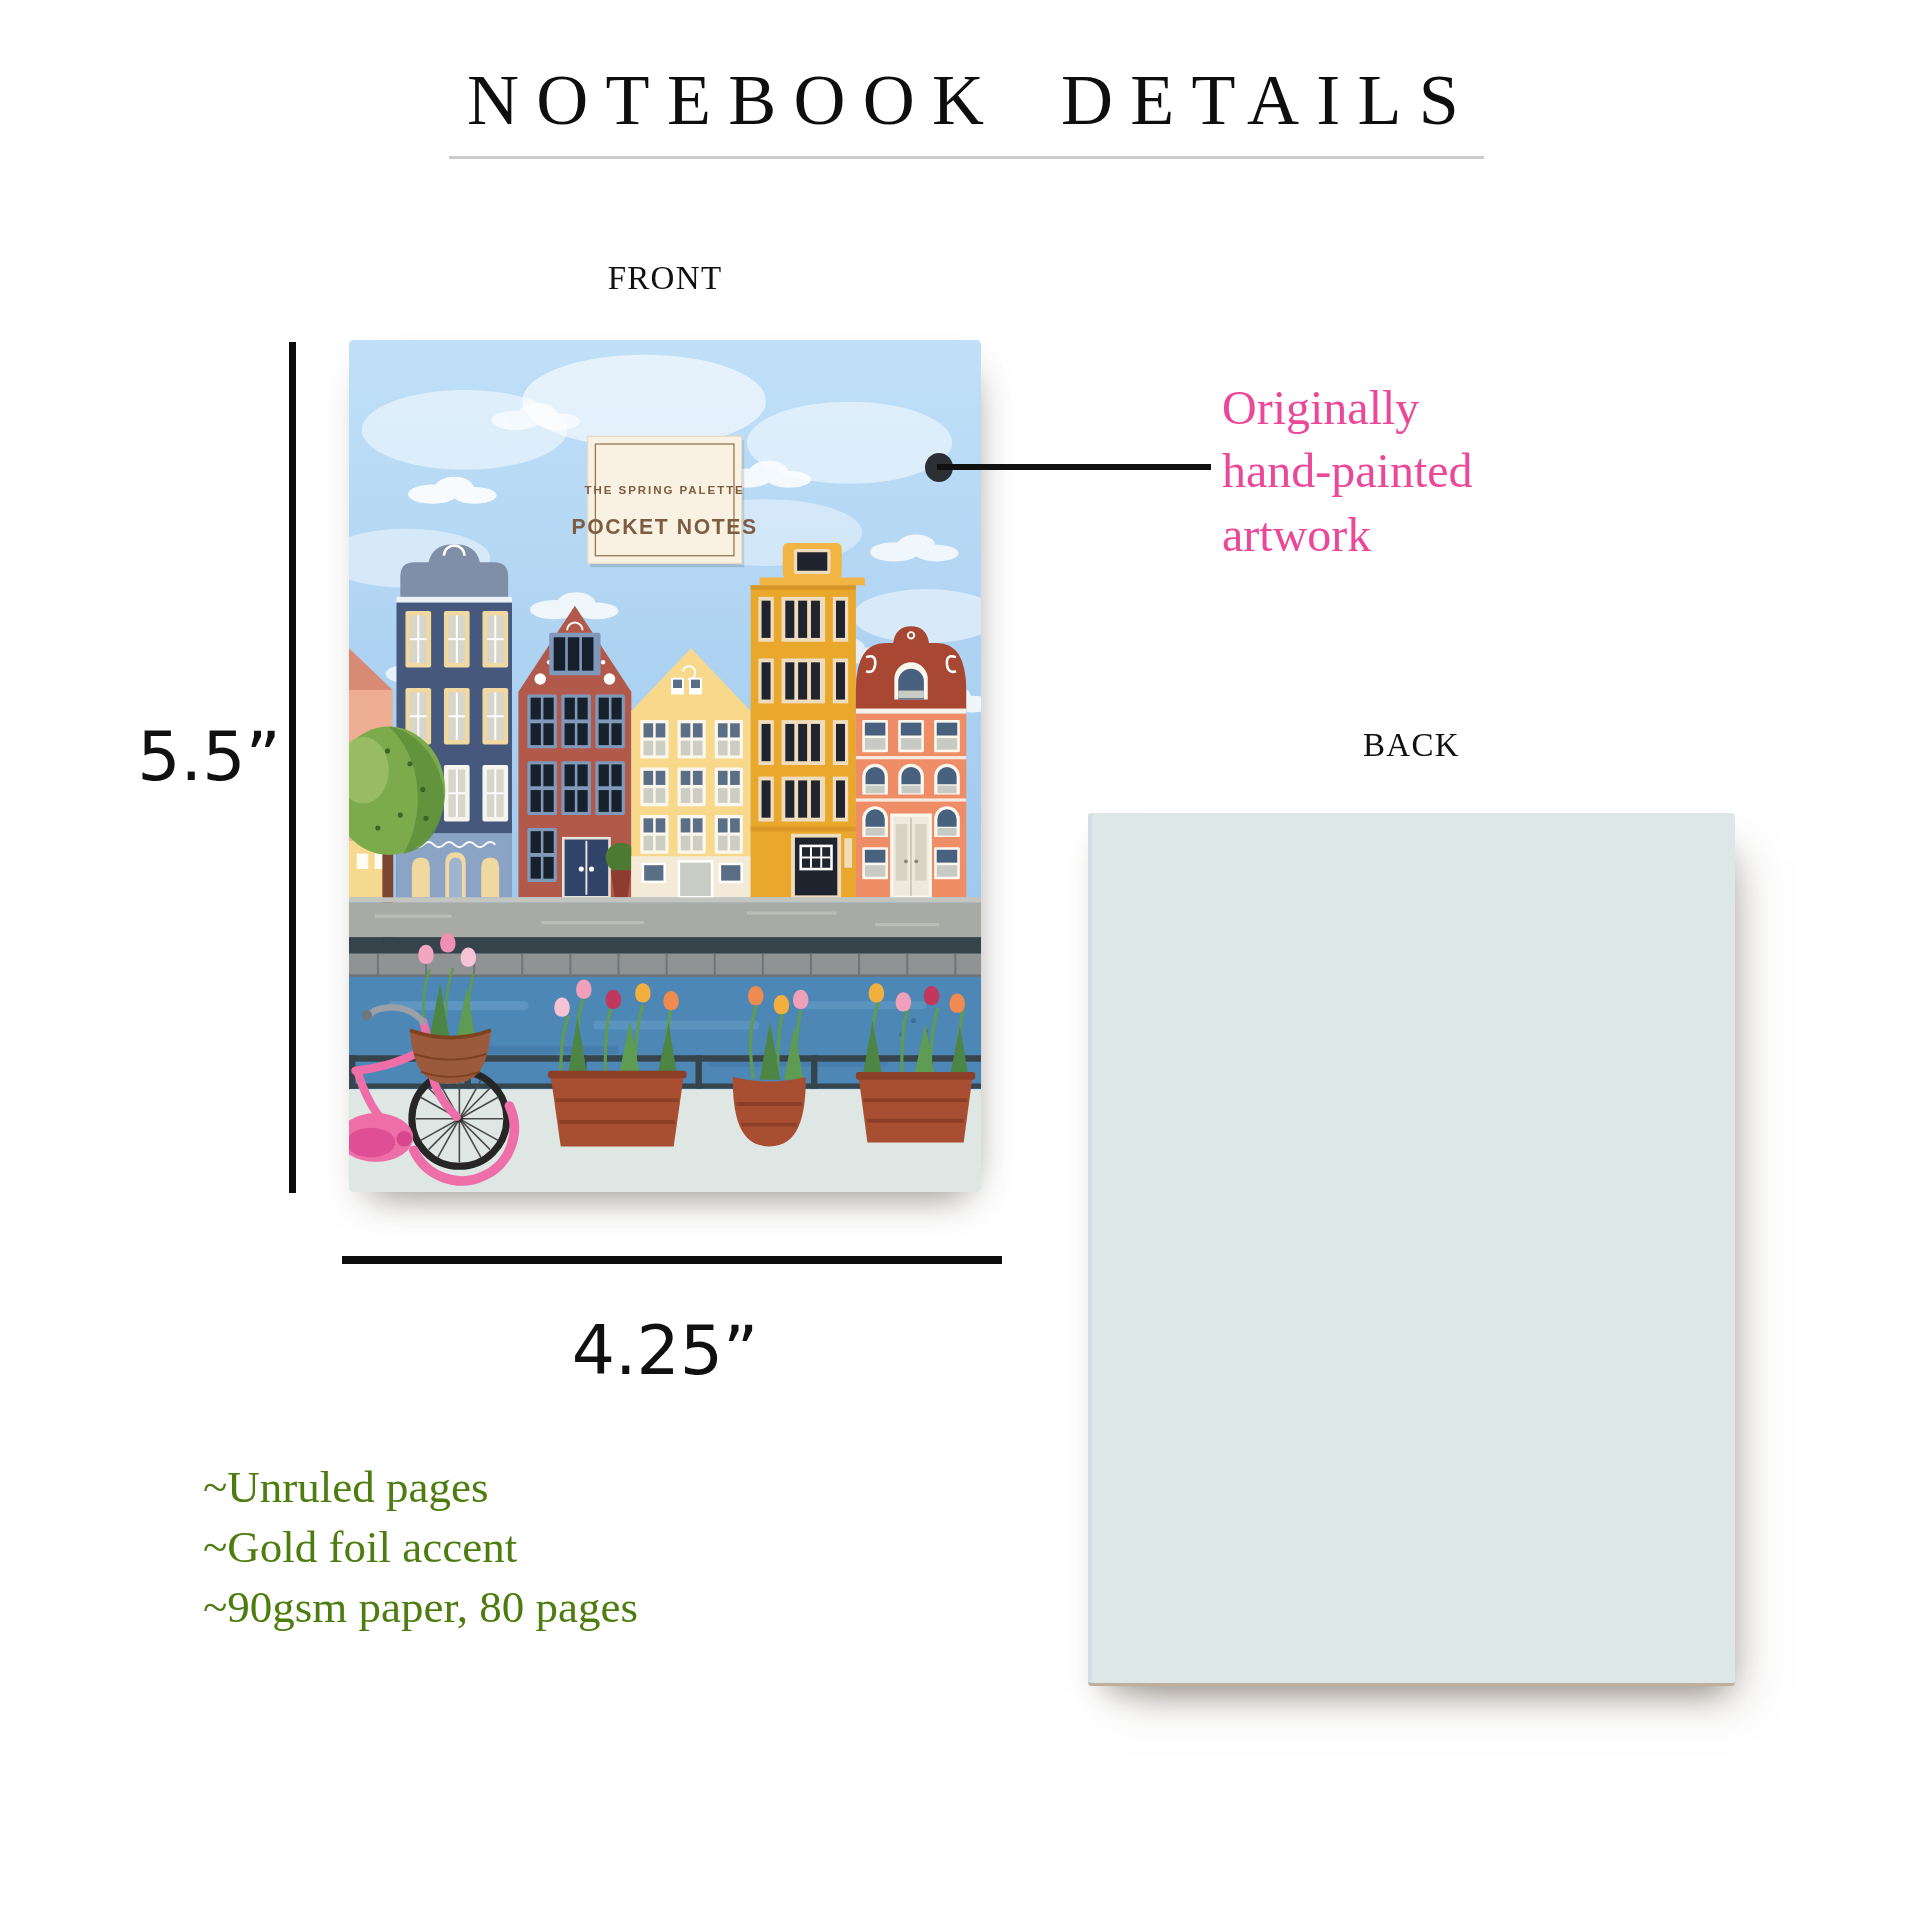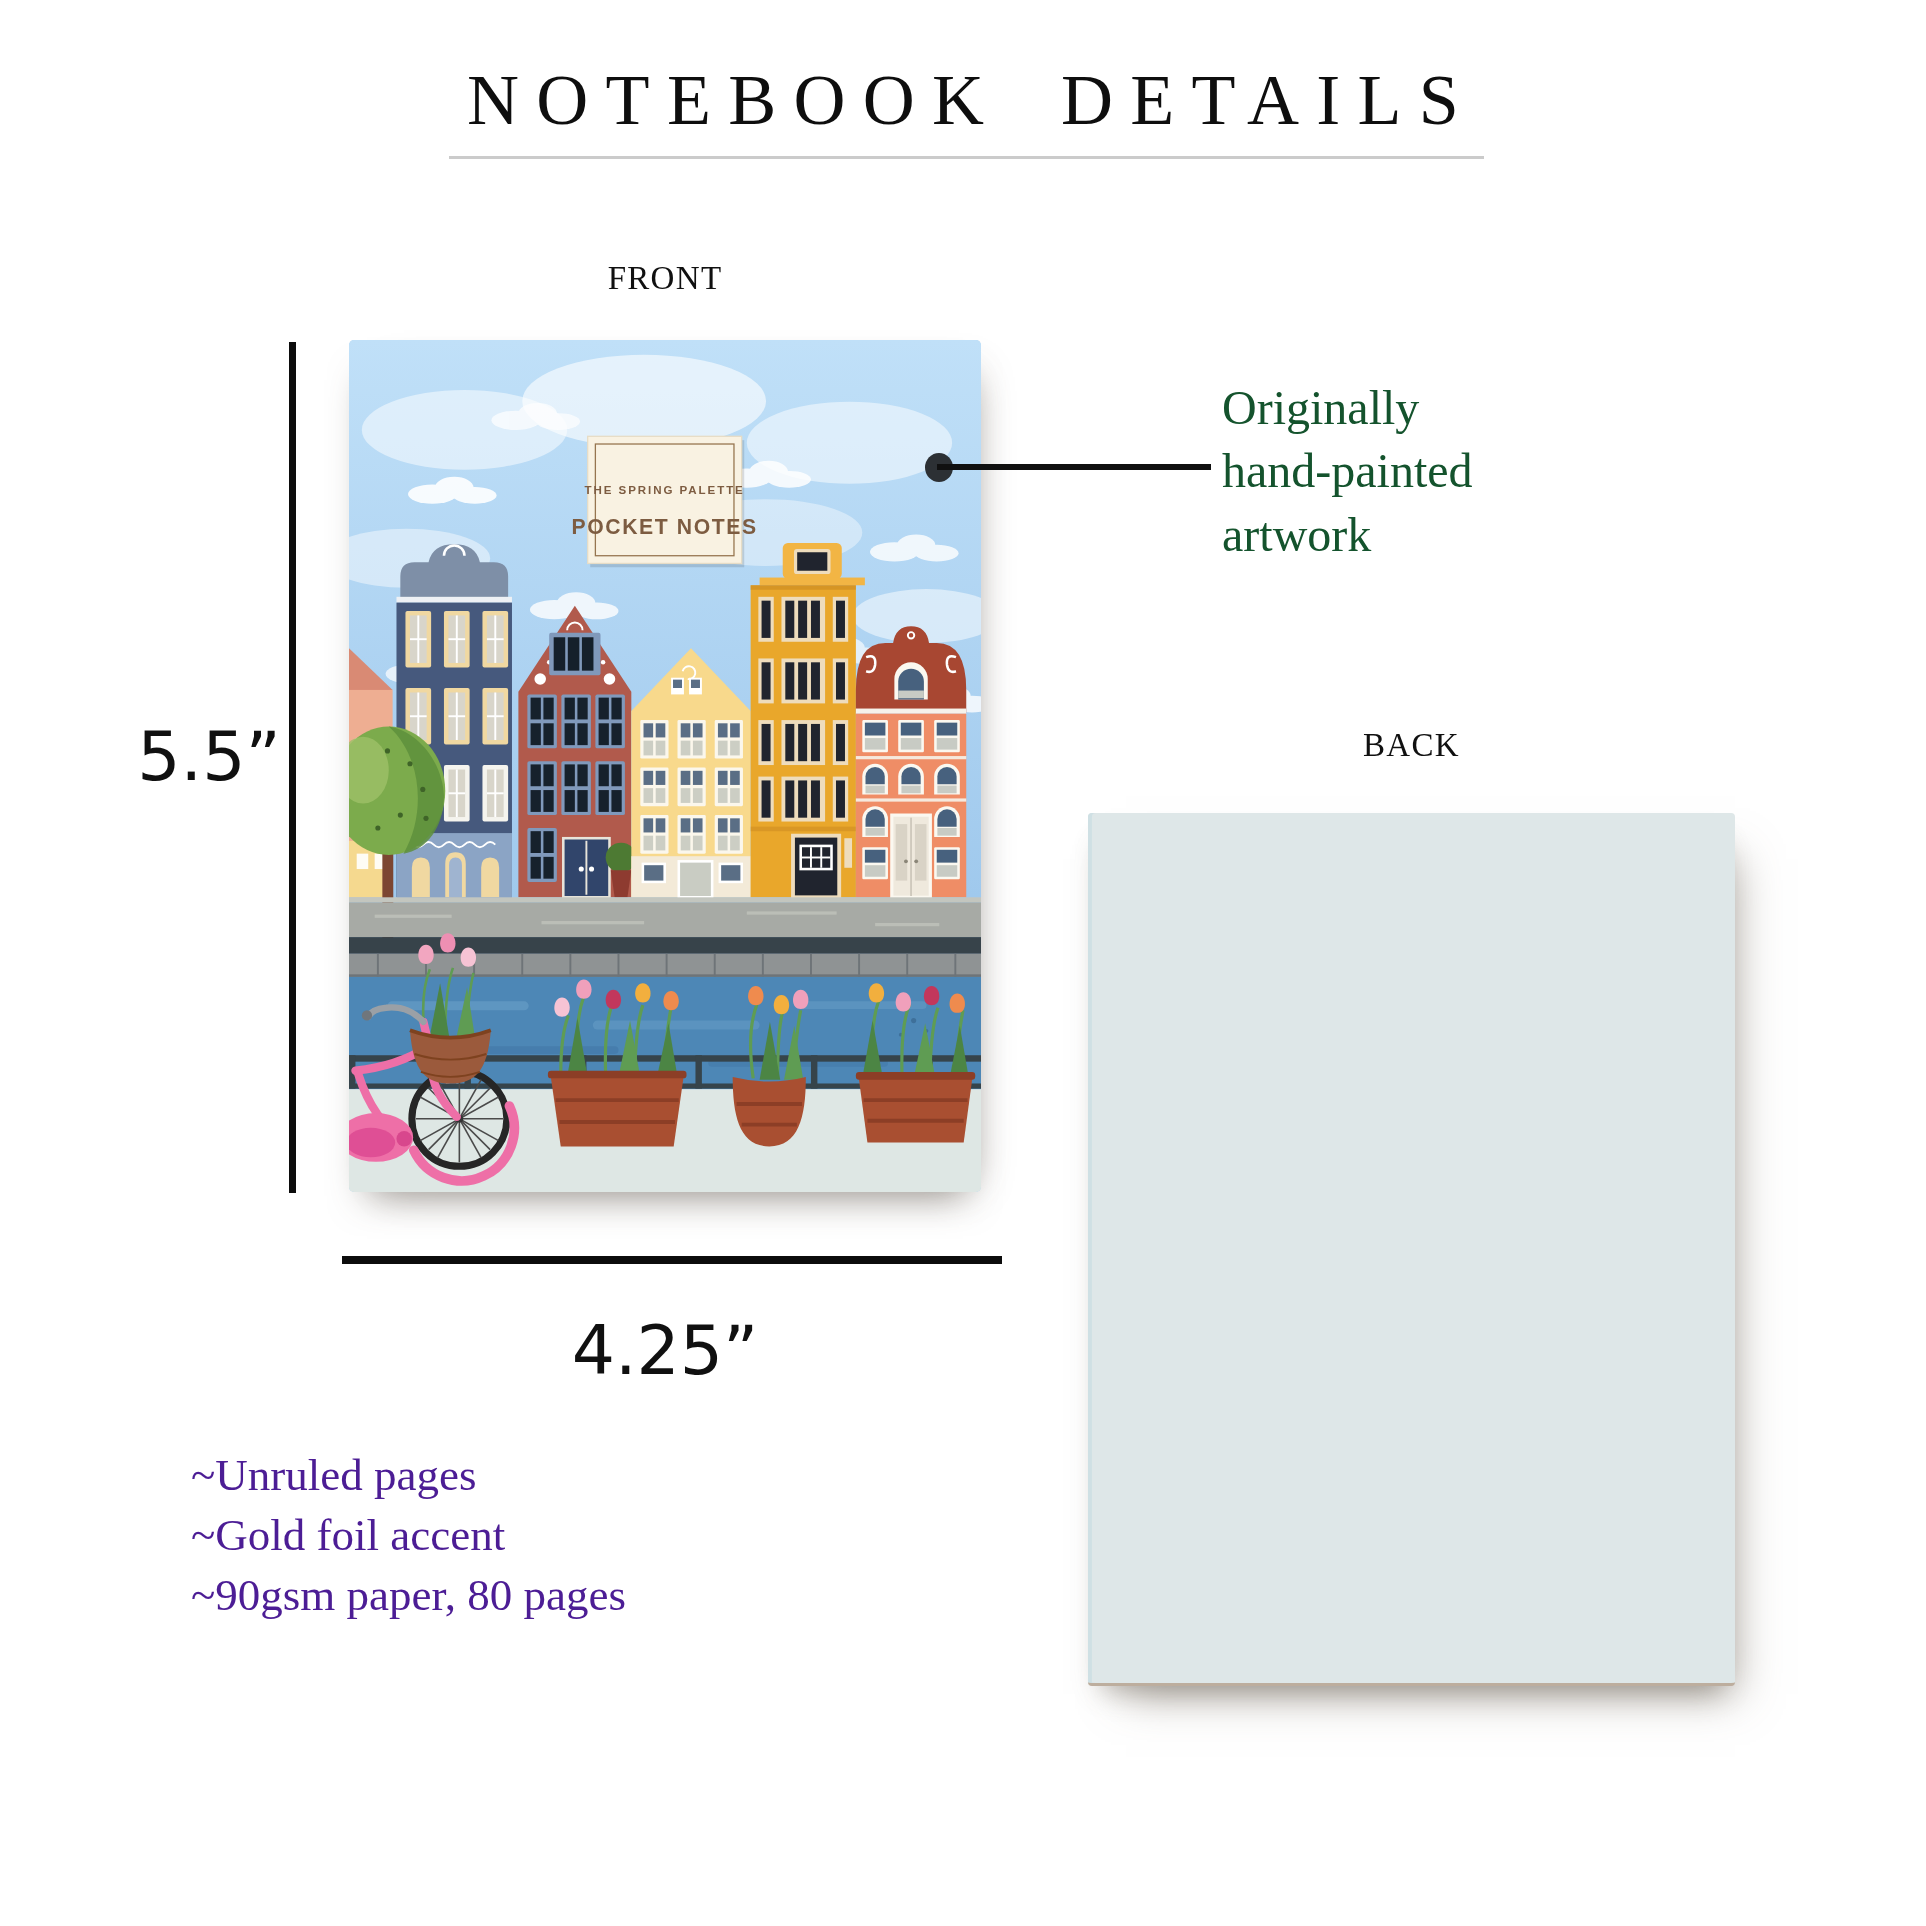--- a/index.html
+++ b/index.html
@@ -22,28 +22,28 @@
   .front-notebook svg{display:block;width:100%;height:100%;}
 
   .dim-line-v{left:289px;top:342px;width:7px;height:851px;background:#0c0c0c;}
   .dim-line-h{left:342px;top:1256px;width:660px;height:7.7px;background:#0c0c0c;}
   .dim-text{font-family:"DejaVu Sans",sans-serif;font-size:68px;color:#101010;text-align:center;}
   .dim-height{left:132px;top:717px;width:154px;}
   .dim-width{left:349px;top:1311px;width:632px;}
 
   .callout-dot{left:925px;top:453px;width:28px;height:29px;border-radius:50%;background:#2c3034;}
   .callout-line{left:937px;top:464px;width:274px;height:6.4px;background:#101010;}
-  .callout-text{left:1222px;top:376px;font:400 48px/1.32 "Liberation Serif",serif;color:#14532d;}
+  .callout-text{left:1222px;top:376px;font:400 48px/1.32 "Liberation Serif",serif;color:#ec4899;}
 
   .back-notebook{left:1088px;top:813px;width:647px;height:870px;background:#dee7e8;border-radius:3.9px;
       border-bottom:3.2px solid #bdae9e;
       box-shadow:inset 3.9px 0 0 #cfe0e4, 19px 27px 42px -19px rgba(105,95,82,.5), 0 18px 26px -14px rgba(105,95,82,.45);}
 
-  .features{left:191px;top:1446px;margin:0;padding:0;list-style:none;
-      font:400 45px/1.33 "Liberation Serif",serif;color:#4c1d95;}
+  .features{left:191px;top:1446px;margin:12px;padding:0;list-style:none;
+      font:400 45px/1.33 "Liberation Serif",serif;color:#4d7c0f;}
 </style>
 </head>
 <body>
 
 <div class="canvas">
 
   <div class="abs title">NOTEBOOK DETAILS</div>
   <div class="abs divider"></div>
 
   <div class="abs side-label front-label">FRONT</div>

